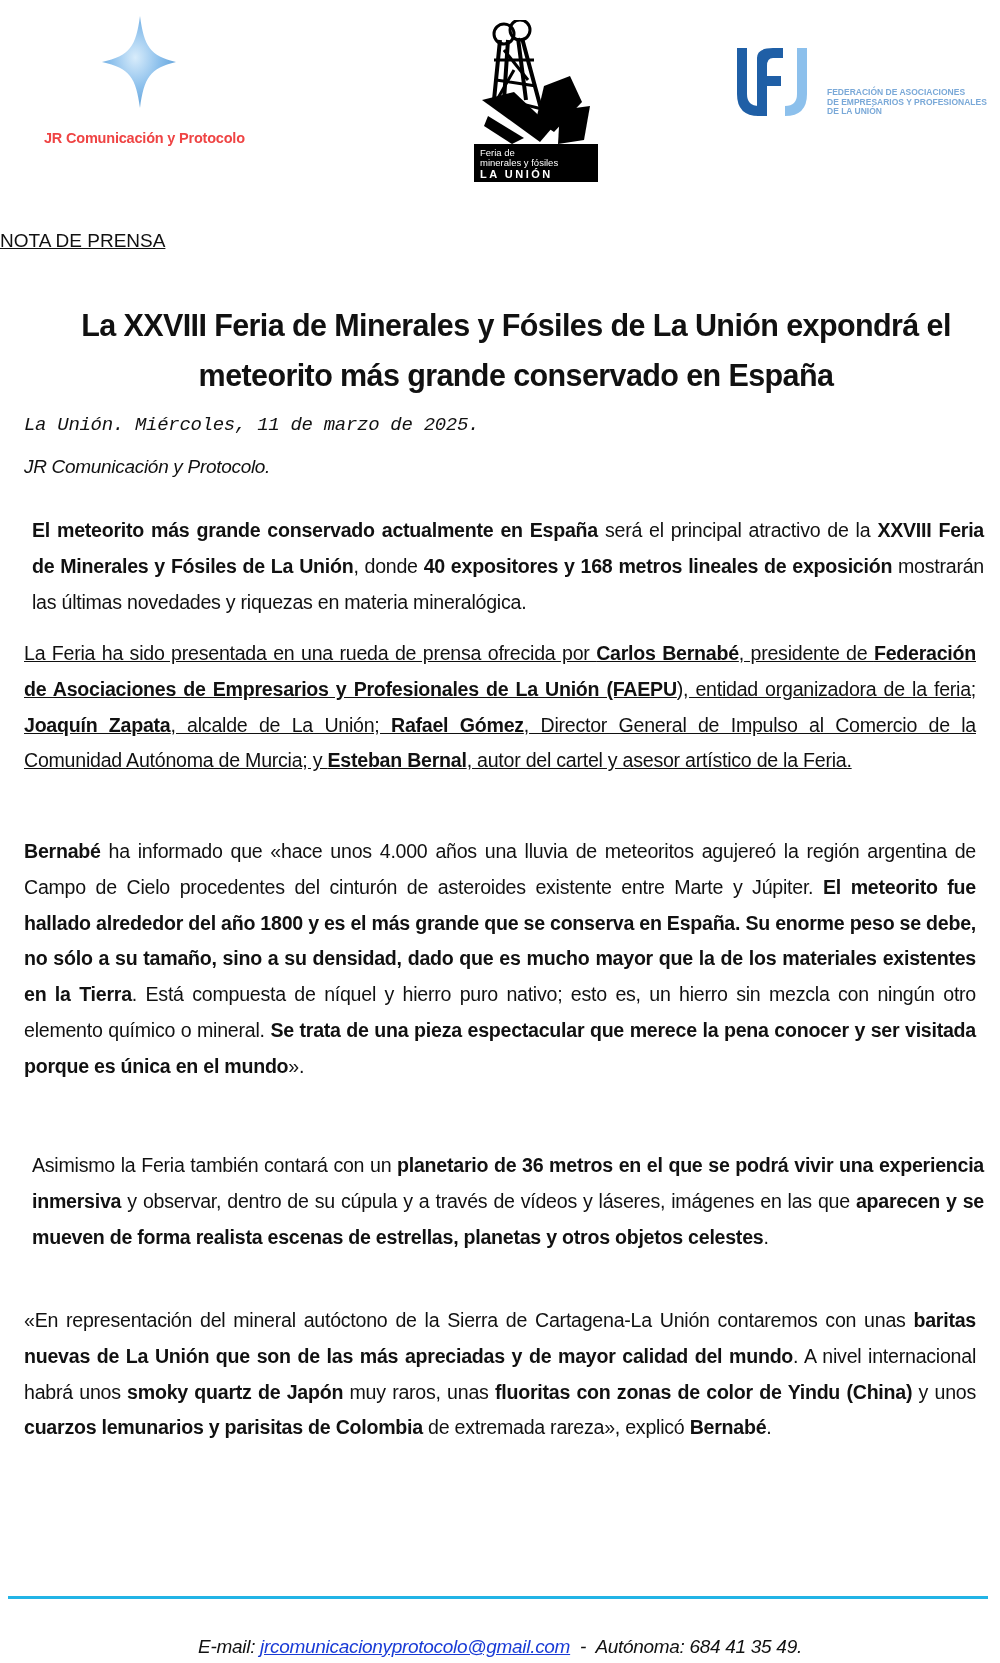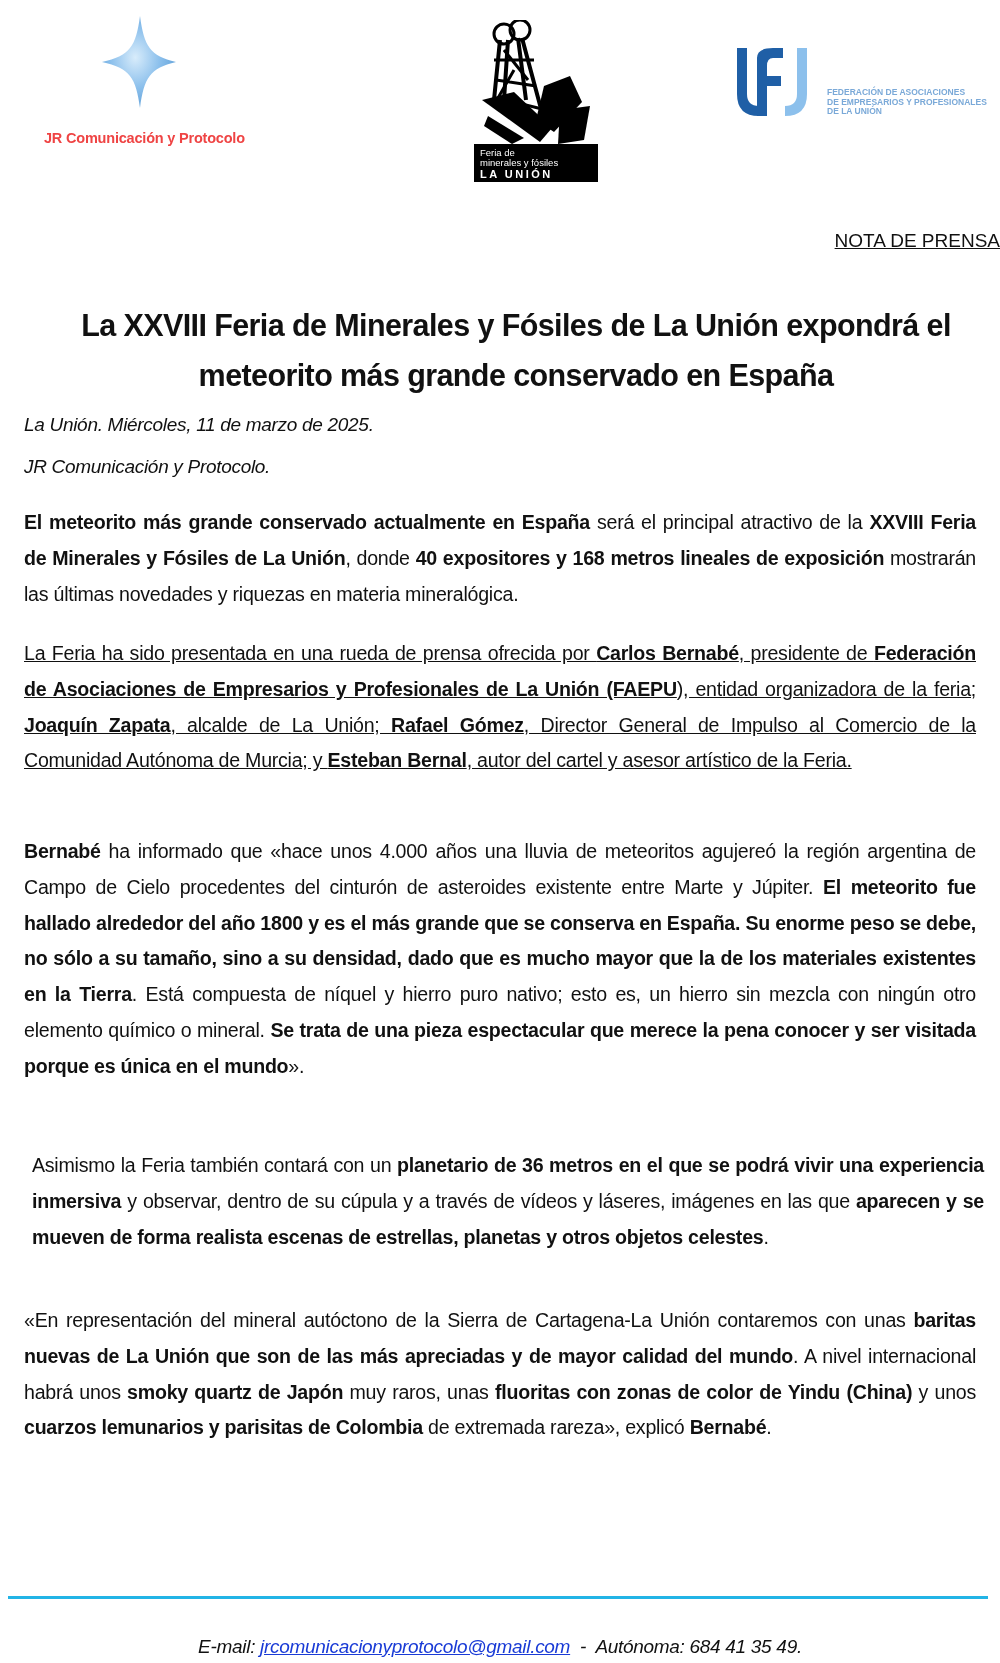--- a/index.html
+++ b/index.html
@@ -6,24 +6,24 @@
   body { width: 1000px; height: 1663px; position: relative; overflow: hidden;
          font-family: "Liberation Sans", sans-serif; color: #111; }
   .logo-jr { position: absolute; left: 40px; top: 12px; width: 230px; height: 140px; }
   .logo-jr svg { position: absolute; left: 50px; top: 0; }
   .logo-jr .jr-text { position: absolute; left: 4px; top: 118px; font-size: 14.5px; color: #ef4444; font-weight: bold; white-space: nowrap; letter-spacing: -0.2px; }
   .logo-feria { position: absolute; left: 432px; top: 20px; width: 124px; height: 162px; margin-left: 42px; }
   .logo-faepu { position: absolute; left: 735px; top: 44px; width: 240px; height: 80px; }
   .faepu-word { position: absolute; left: 91px; top: -4px; font-size: 44px; font-weight: bold; color: #1f5fa6; letter-spacing: 0px; font-family: "Liberation Sans", sans-serif; }
   .faepu-sub { position: absolute; left: 92px; top: 44px; font-size: 8.5px; line-height: 9.5px; color: #7aa9d8; font-weight: bold; white-space: nowrap; }
 
-  .nota { position: absolute; top: 230px; left: 0; width: 1000px; text-align: right; font-size: 19px; text-decoration: underline; font-family: "Liberation Sans Narrow", "Liberation Sans", sans-serif; }
+  .nota { position: absolute; top: 230px; left: 0; width: 1000px; text-align: left; font-size: 19px; text-decoration: underline; font-family: "Liberation Sans Narrow", "Liberation Sans", sans-serif; }
   .title { position: absolute; top: 284px; left: 30px; width: 940px; text-align: center; font-size: 30.5px; line-height: 50px; font-weight: bold; letter-spacing: -0.6px; }
   .meta { position: absolute; left: 24px; font-size: 19px; font-style: italic; letter-spacing: -0.3px; }
-  .meta1 { top: 414px; }
+  .meta1 { top: 414px; font-family: Liberation Mono, monospace; }
   .meta2 { top: 456px; }
 
   .body { position: absolute; left: 24px; width: 952px; font-size: 19.6px; line-height: 35.8px; text-align: justify; letter-spacing: -0.25px; }
   .body b { font-weight: bold; }
   .p1 { top: 505px; }
   .p2 { top: 636px; text-decoration: underline; }
   .p3 { top: 834px; }
   .p4 { top: 1140px; }
   .p5 { top: 1303px; }
 
@@ -76,21 +76,21 @@
     <div>DE EMPRESARIOS Y PROFESIONALES</div>
     <div>DE LA UNIÓN</div>
   </div>
 </div>
 
 <div class="nota">NOTA DE PRENSA</div>
 <h1 class="title" style="margin:16px">La XXVIII Feria de Minerales y Fósiles de La Unión expondrá el meteorito más grande conservado en España</h1>
 <div class="meta meta1">La Unión. Miércoles, 11 de marzo de 2025.</div>
 <div class="meta meta2">JR Comunicación y Protocolo.</div>
 
-<p class="body p1" style="margin:0"><b>El meteorito más grande conservado actualmente en España</b><span> será el principal atractivo de la </span><b>XXVIII Feria de Minerales y Fósiles de La Unión</b><span>, donde </span><b>40 expositores y 168 metros lineales de exposición</b><span> mostrarán las últimas novedades y riquezas en materia mineralógica.</span></p>
+<p class="body p1" style="margin:8px"><b>El meteorito más grande conservado actualmente en España</b><span> será el principal atractivo de la </span><b>XXVIII Feria de Minerales y Fósiles de La Unión</b><span>, donde </span><b>40 expositores y 168 metros lineales de exposición</b><span> mostrarán las últimas novedades y riquezas en materia mineralógica.</span></p>
 <p class="body p2" style="margin:0"><span>La Feria ha sido presentada en una rueda de prensa ofrecida por </span><b>Carlos Bernabé</b><span>, presidente de </span><b>Federación de Asociaciones de Empresarios y Profesionales de La Unión (FAEPU</b><span>), entidad organizadora de la feria; </span><b>Joaquín Zapata</b><span>, alcalde de La Unión; </span><b>Rafael Gómez</b><span>, Director General de Impulso al Comercio de la Comunidad Autónoma de Murcia; y </span><b>Esteban Bernal</b><span>, autor del cartel y asesor artístico de la Feria.</span></p>
 <p class="body p3" style="margin:0"><b>Bernabé</b><span> ha informado que «hace unos 4.000 años una lluvia de meteoritos agujereó la región argentina de Campo de Cielo procedentes del cinturón de asteroides existente entre Marte y Júpiter. </span><b>El meteorito fue hallado alrededor del año 1800 y es el más grande que se conserva en España. Su enorme peso se debe, no sólo a su tamaño, sino a su densidad, dado que es mucho mayor que la de los materiales existentes en la Tierra</b><span>. Está compuesta de níquel y hierro puro nativo; esto es, un hierro sin mezcla con ningún otro elemento químico o mineral. </span><b>Se trata de una pieza espectacular que merece la pena conocer y ser visitada porque es única en el mundo</b><span>».</span></p>
 <p class="body p4" style="margin:8px"><span>Asimismo la Feria también contará con un </span><b>planetario de 36 metros en el que se podrá vivir una experiencia inmersiva</b><span> y observar, dentro de su cúpula y a través de vídeos y láseres, imágenes en las que </span><b>aparecen y se mueven de forma realista escenas de estrellas, planetas y otros objetos celestes</b><span>.</span></p>
 <p class="body p5" style="margin:0"><span>«En representación del mineral autóctono de la Sierra de Cartagena-La Unión contaremos con unas </span><b>baritas nuevas de La Unión que son de las más apreciadas y de mayor calidad del mundo</b><span>. A nivel internacional habrá unos </span><b>smoky quartz de Japón</b><span> muy raros, unas </span><b>fluoritas con zonas de color de Yindu (China)</b><span> y unos </span><b>cuarzos lemunarios y parisitas de Colombia</b><span> de extremada rareza», explicó </span><b>Bernabé</b><span>.</span></p>
 
 <div class="footer-line"></div>
 <div class="footer">
   <span>E-mail: </span><a href="mailto:jrcomunicacionyprotocolo@gmail.com">jrcomunicacionyprotocolo@gmail.com</a><span style="white-space:pre">  -  </span><span>Autónoma: </span><span>684 41 35 49.</span>
 </div>
 

